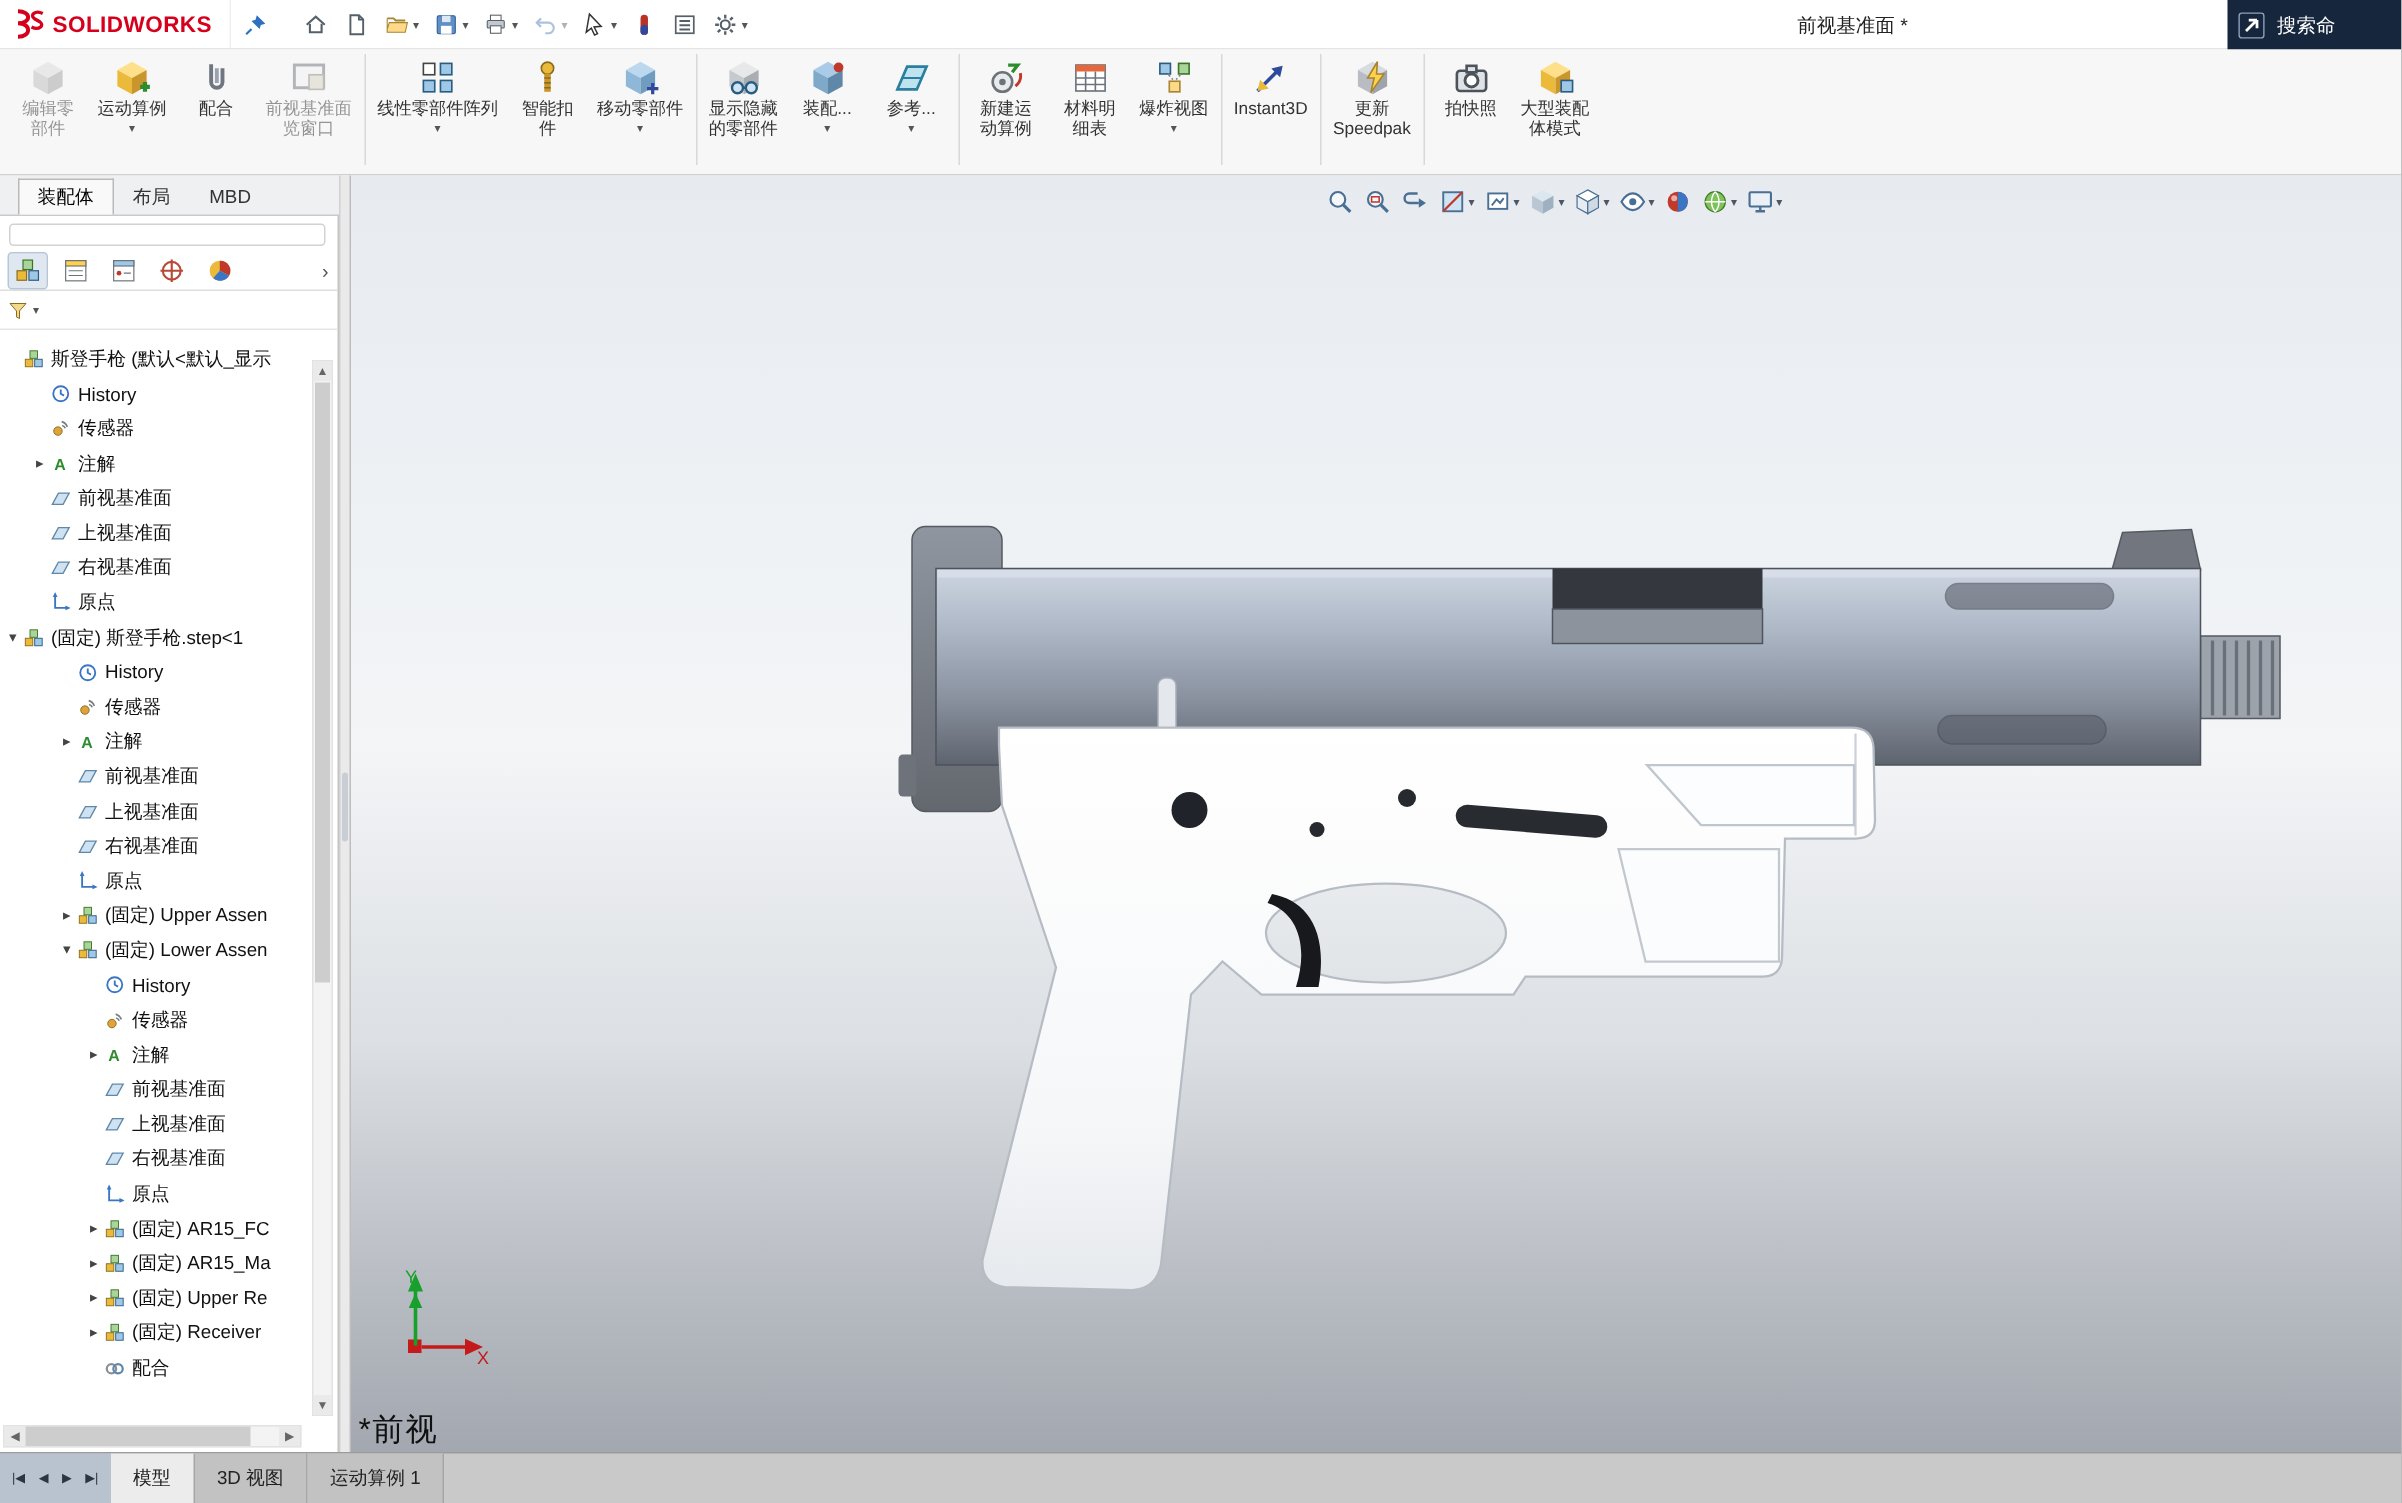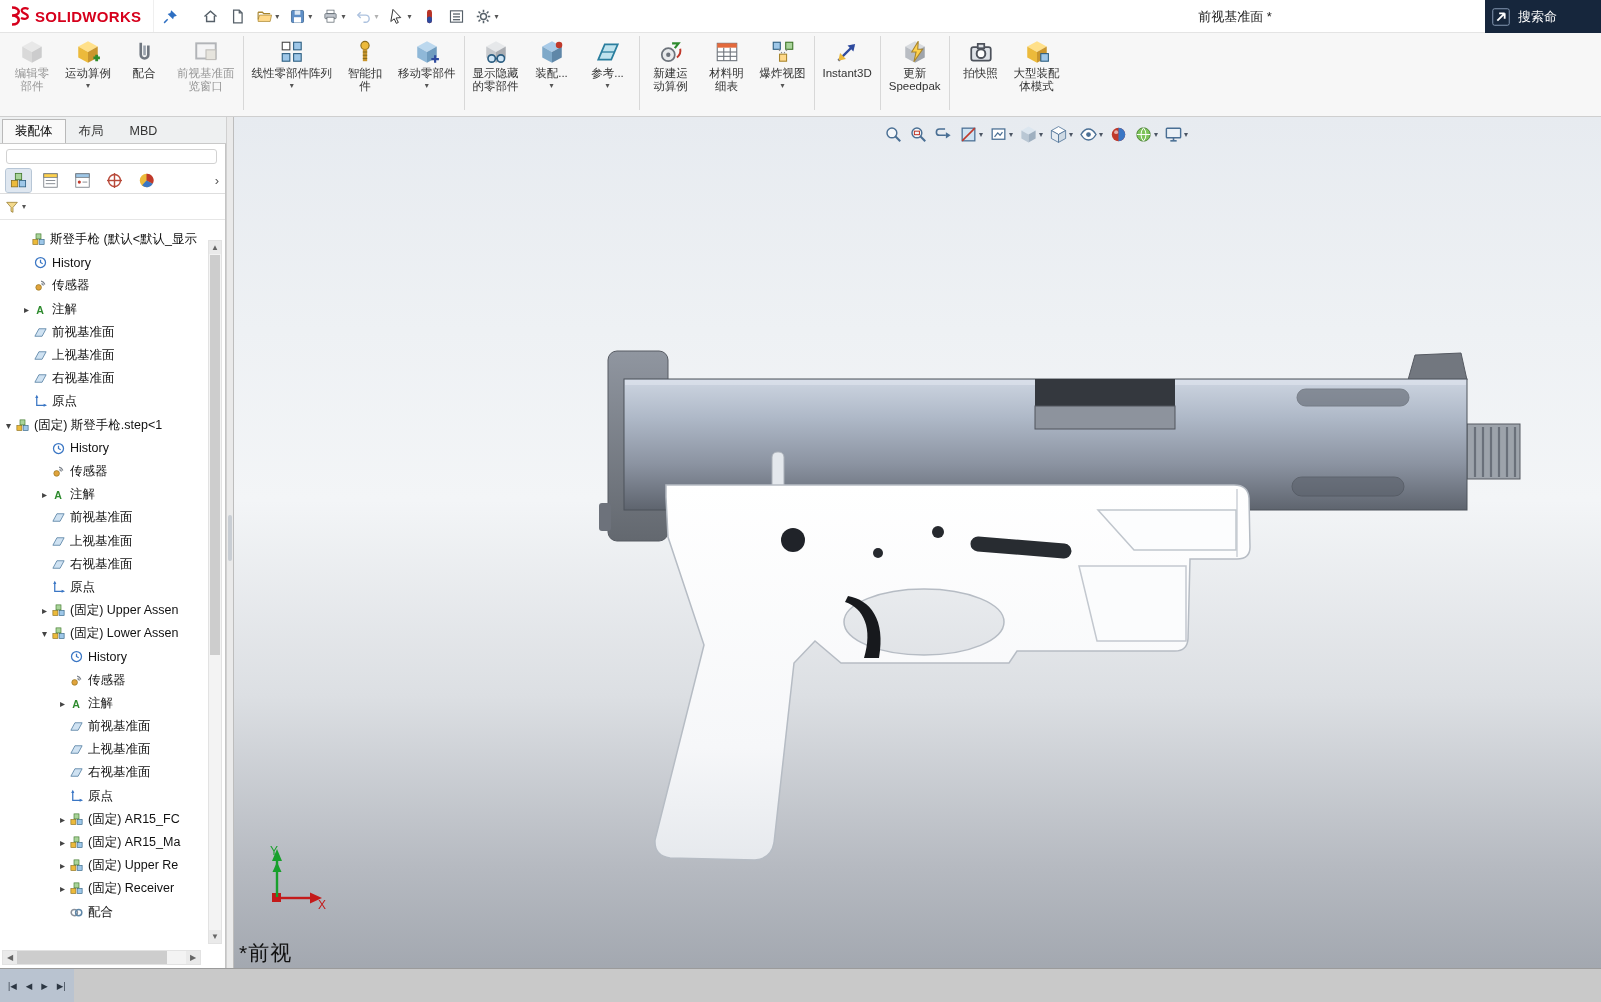--- a/index.html
+++ b/index.html
@@ -24,21 +24,21 @@
   .search-box .sicon svg{width:22px;height:22px}
   
   #ribbon{position:absolute;top:33px;left:0;width:100%;height:84px;background:#f7f7f7;border-bottom:1px solid #cfcfcf;display:flex;align-items:flex-start;padding:3px 0 0 4px;box-sizing:border-box;}
   .rbtn{display:flex;flex-direction:column;align-items:center;min-width:46px;padding:3px 5px 0;border-radius:3px}
   .rbtn.disabled{opacity:.5;filter:grayscale(.9)}
   .ricon svg{width:26px;height:26px}
   .rlabel{font-size:11.5px;color:#333;text-align:center;line-height:13px;margin-top:2px;white-space:nowrap}
   .rcaret{font-size:8px;color:#555;line-height:9px;margin-top:1px}
   .rsep{width:1px;background:#d8d8d8;height:74px;margin:0 3px;flex:none}
   
-  #tabrow{position:absolute;top:117px;left:0;width:234px;height:27px;background:#eef0f1;border-bottom:1px solid #c9c9c9;display:flex;align-items:flex-end;padding-left:2px;box-sizing:border-box}
+  #tabrow{position:absolute;top:117px;left:0;width:234px;height:27px;background:#eef0f1;border-bottom:1px solid #c9c9c9;display:flex;align-items:flex-end;padding-left:12px;box-sizing:border-box}
   .ctab{padding:0 12px;line-height:23px;font-size:12.5px;color:#333;border:1px solid transparent;border-bottom:none}
   .ctab.active{background:#f9f9f9;border-color:#b9b9b9;color:#000}
   
   #leftpanel{position:absolute;top:144px;left:0;width:226px;height:824px;background:#fff;border-right:1px solid #c4c4c4;box-sizing:border-box;overflow:hidden}
   .fm-topbox{height:13px;border:1px solid #d2d2d2;border-radius:3px;margin:5px 8px 3px 6px}
   #mgr-tabs{height:26px;border-bottom:1px solid #dedede;display:flex;align-items:center;gap:7px;padding:0 6px}
   .mtab{display:inline-flex;padding:2px 3px;border-radius:2px}
   .mtab.active{background:#dfe7f0;outline:1px solid #b7c6d6}
   .mticon svg{width:19px;height:19px}
   .mtab-arrow{margin-left:auto;color:#555;font-size:13px}
@@ -526,21 +526,21 @@
       <span class="filter-btn">
         <span>
             <svg viewBox="0 0 24 24">
               <path d="M4 5h16l-6.5 7.5V20l-3-1.5v-6z" fill="#f3d98c" stroke="#8a6d1c"></path>
             </svg>
           </span>
         <span class="fcaret">▾</span>
       </span>
     </div>
     <div id="tree">
-        <div class="trow" style="padding-left: 18px;">
+        <div class="trow" style="padding-left: 2px;">
           <span class="tarrow"></span>
           <span class="ticon">
             <svg viewBox="0 0 24 24">
               <rect x="3" y="12" width="8" height="8" fill="#ecba3b" stroke="#8a6d1c"></rect>
               <rect x="13" y="12" width="8" height="8" fill="#9ec7e8" stroke="#2b5d80"></rect>
               <rect x="8" y="3" width="8" height="8" fill="#a9d49a" stroke="#3d7527"></rect>
             </svg>
           </span>
           <span class="tlabel">斯登手枪 (默认&lt;默认_显示</span>
         </div>
@@ -1017,15 +1017,20 @@
     <div class="view-label">*前视</div>
   </div>
 
   <div id="bottombar">
     <div id="tabnav">
         <span class="bnav">|◀</span>
         <span class="bnav">◀</span>
         <span class="bnav">▶</span>
         <span class="bnav">▶|</span>
       </div>
+    <div id="bottomtabs">
+        <span class="btab active">模型</span>
+        <span class="btab">3D 视图</span>
+        <span class="btab">运动算例 1</span>
+      </div>
   </div>
 
 </div>
 
 </body></html>

